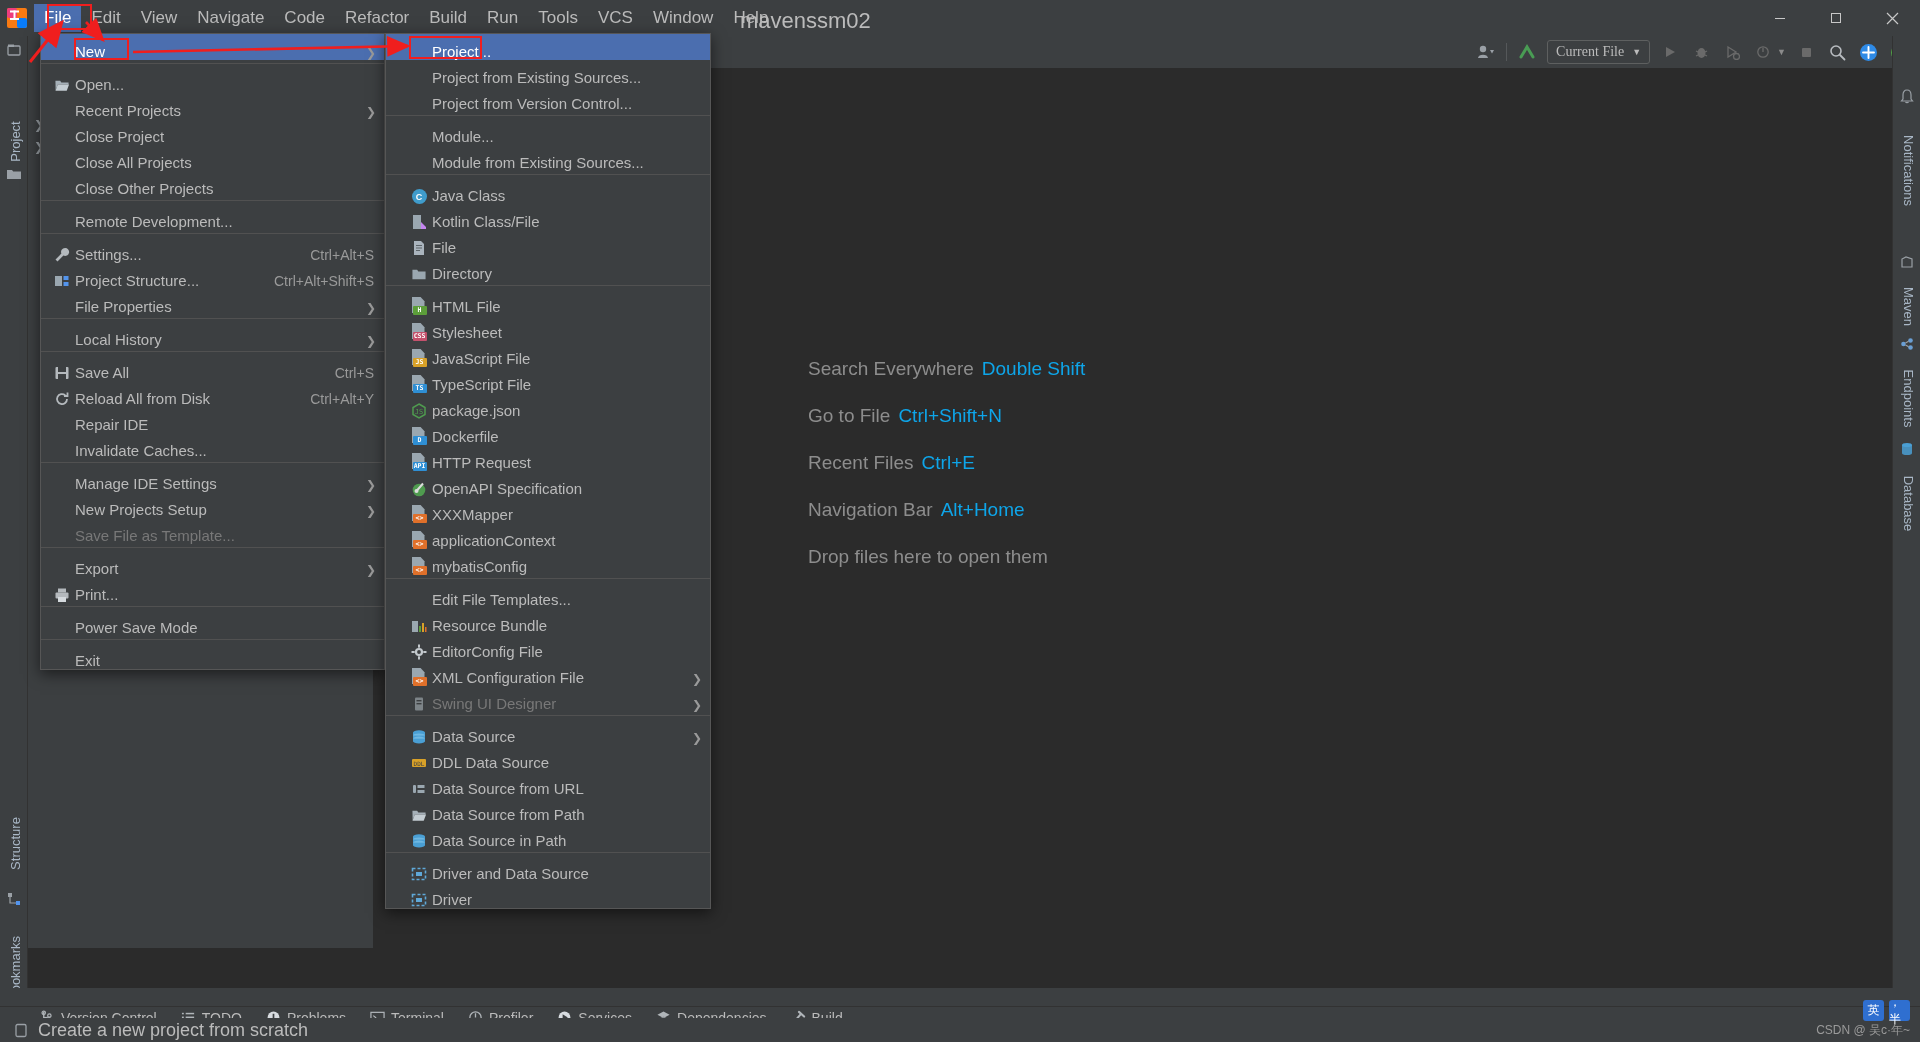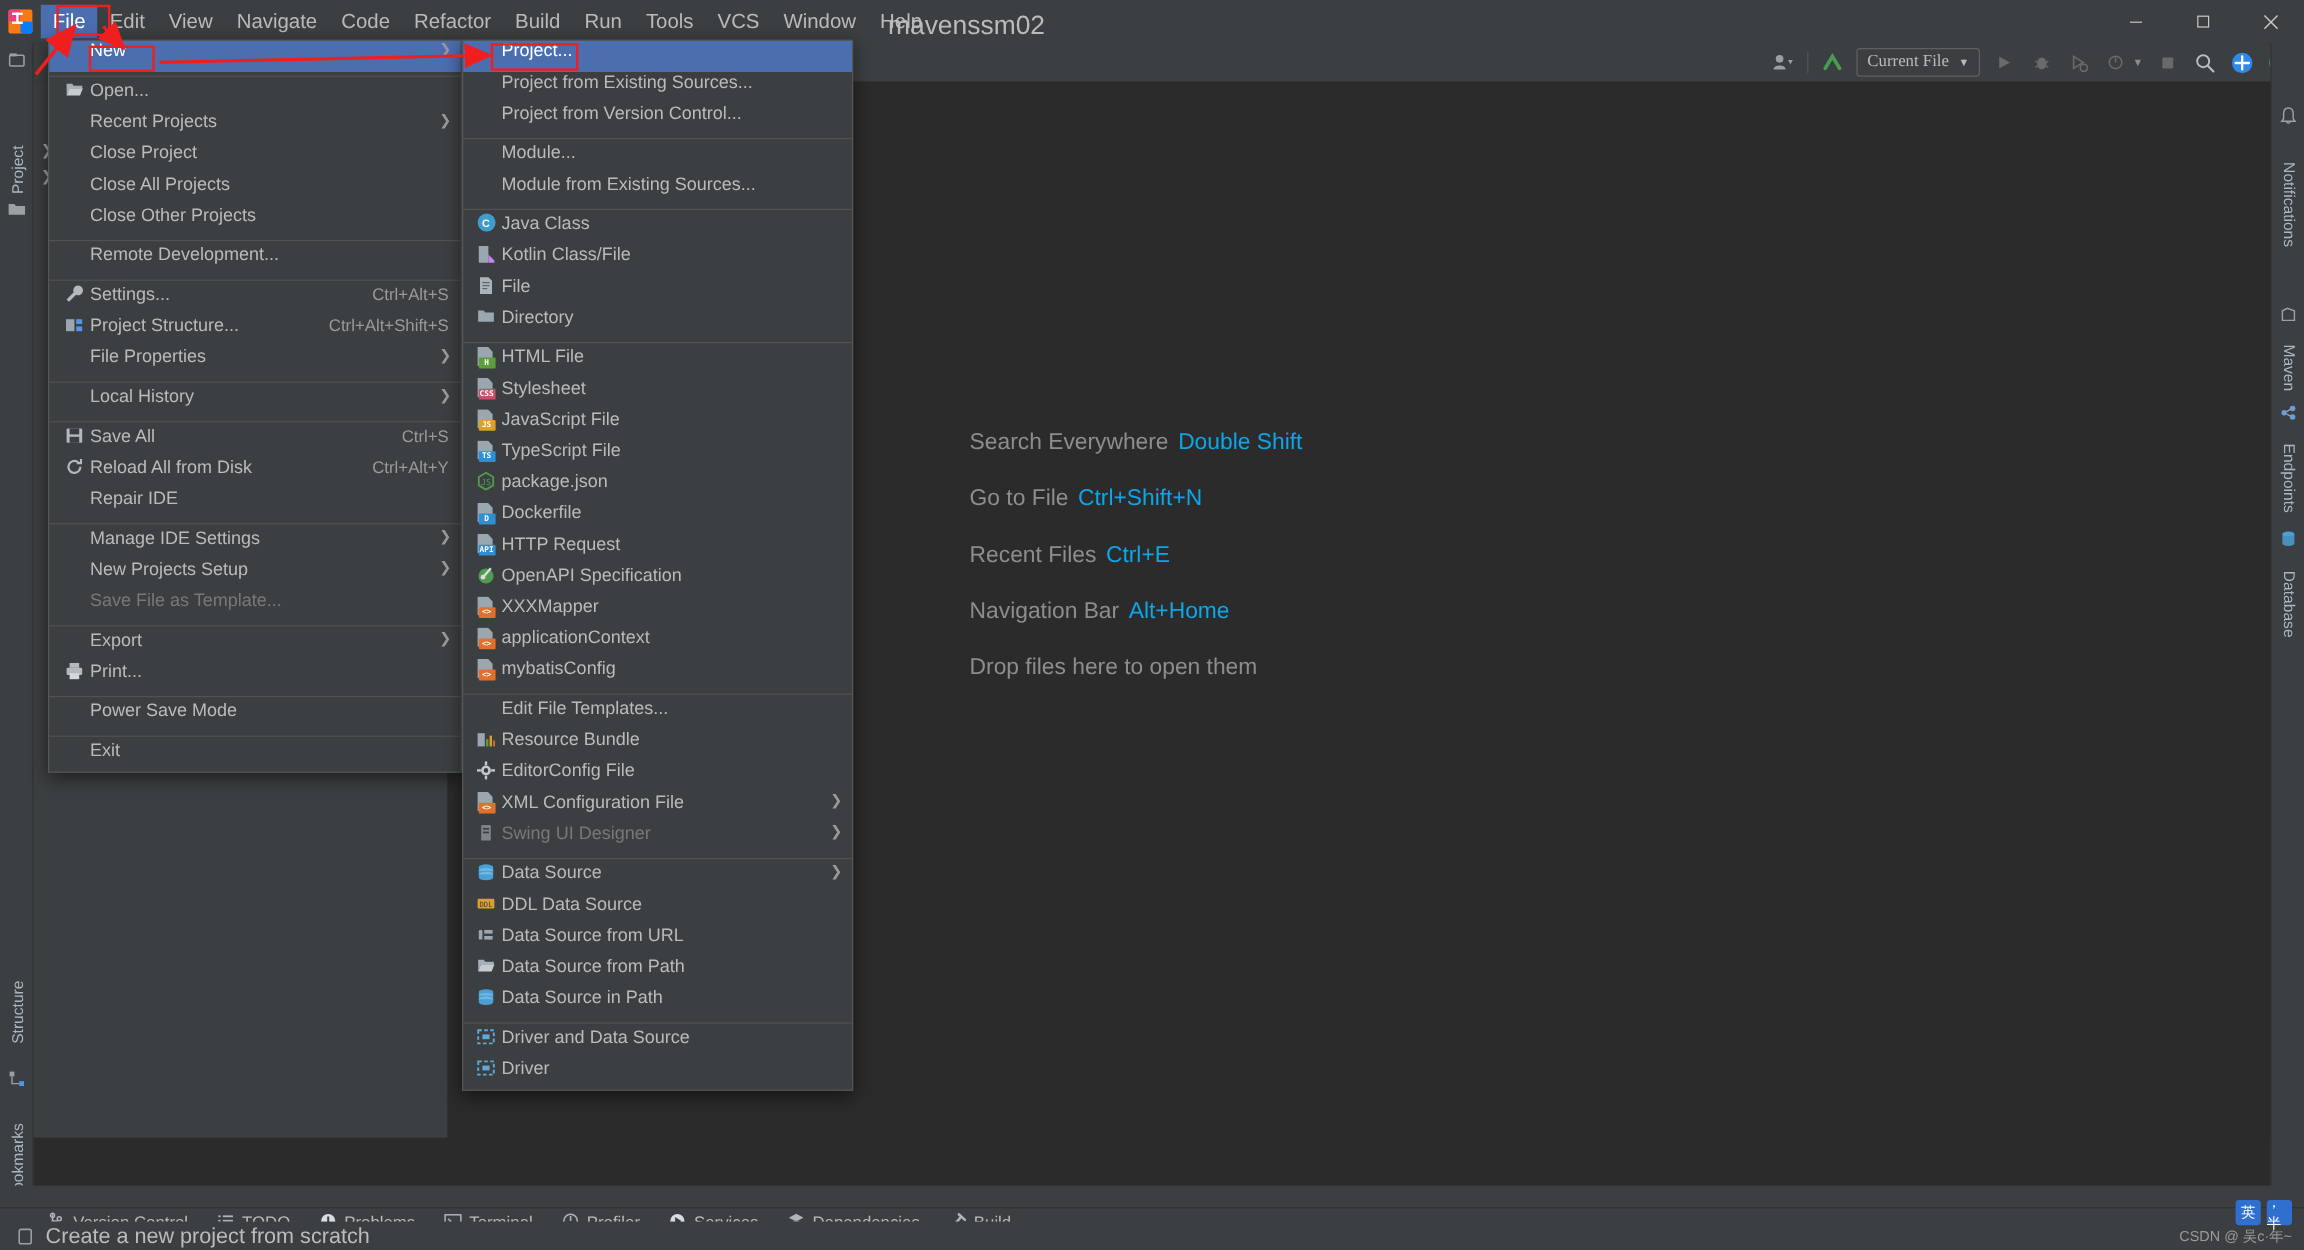--- a/index.html
+++ b/index.html
@@ -72,34 +72,34 @@
   .hint{font-size:19px;color:#8d8d8d;white-space:nowrap;}
   .hint .key{color:#0ea5e9;margin-left:8px;}
 
   
   .popup{
     position:absolute;background:#3c3f41;border:1px solid #565656;
     box-shadow:0 4px 14px rgba(0,0,0,.55);z-index:40;
   }
   #file-menu{left:40px;top:33px;width:345px;}
   .mrow{
-    position:relative;display:flex;align-items:flex-start;height:26px;
+    position:relative;display:flex;align-items:flex-end;height:26px;
     color:#bbbbbb;font-size:15px;padding-left:8px;cursor:default;white-space:nowrap;
   }
   .mrow.hl{background:#4b6eaf;color:#ffffff;}
   .mrow.disabled{color:#787878;}
   .mrow .mico{width:26px;flex:0 0 26px;display:flex;align-items:center;justify-content:center;}
   .mrow .mlabel{flex:1 1 auto;}
   .mrow .maccel{color:#9a9a9a;font-size:14px;padding-right:10px;}
   .mrow .marrow{position:absolute;right:8px;color:#9a9a9a;font-size:12px;}
   .msep{height:1px;background:#515151;margin:3px 0;}
 
   
   #new-submenu{left:385px;top:33px;width:326px;}
-  #new-submenu .mrow{height:26px;padding-left:6px;}
+  #new-submenu .mrow{height:26px;padding-left:20px;}
 
   
   .ic{width:17px;height:18px;position:relative;display:inline-block;}
   .ic .page{
     position:absolute;left:1px;top:0;width:13px;height:16px;background:#9aa7b0;
     clip-path:polygon(0 0,70% 0,100% 26%,100% 100%,0 100%);
   }
   .ic .badge{
     position:absolute;left:2px;bottom:0px;min-width:14px;height:9px;border-radius:1px;
     font-size:6.5px;line-height:9px;color:#fff;text-align:center;font-family:"DejaVu Sans Mono",monospace;
@@ -436,20 +436,24 @@
             <path d="M13.5 1.5 L13.5 5 L10 5" fill="none" stroke="#b4b9bd" stroke-width="1.8"></path>
           </svg>
         </span>
         <span class="mlabel">Reload All from Disk</span>
         <span class="maccel">Ctrl+Alt+Y</span>
       </div>
       <div class="mrow">
         <span class="mico"></span>
         <span class="mlabel">Repair IDE</span>
       </div>
+      <div class="mrow">
+        <span class="mico"></span>
+        <span class="mlabel">Invalidate Caches...</span>
+      </div>
       <div class="msep"></div>
       <div class="mrow">
         <span class="mico"></span>
         <span class="mlabel">Manage IDE Settings</span>
         <span class="marrow">❯</span>
       </div>
       <div class="mrow">
         <span class="mico"></span>
         <span class="mlabel">New Projects Setup</span>
         <span class="marrow">❯</span>

